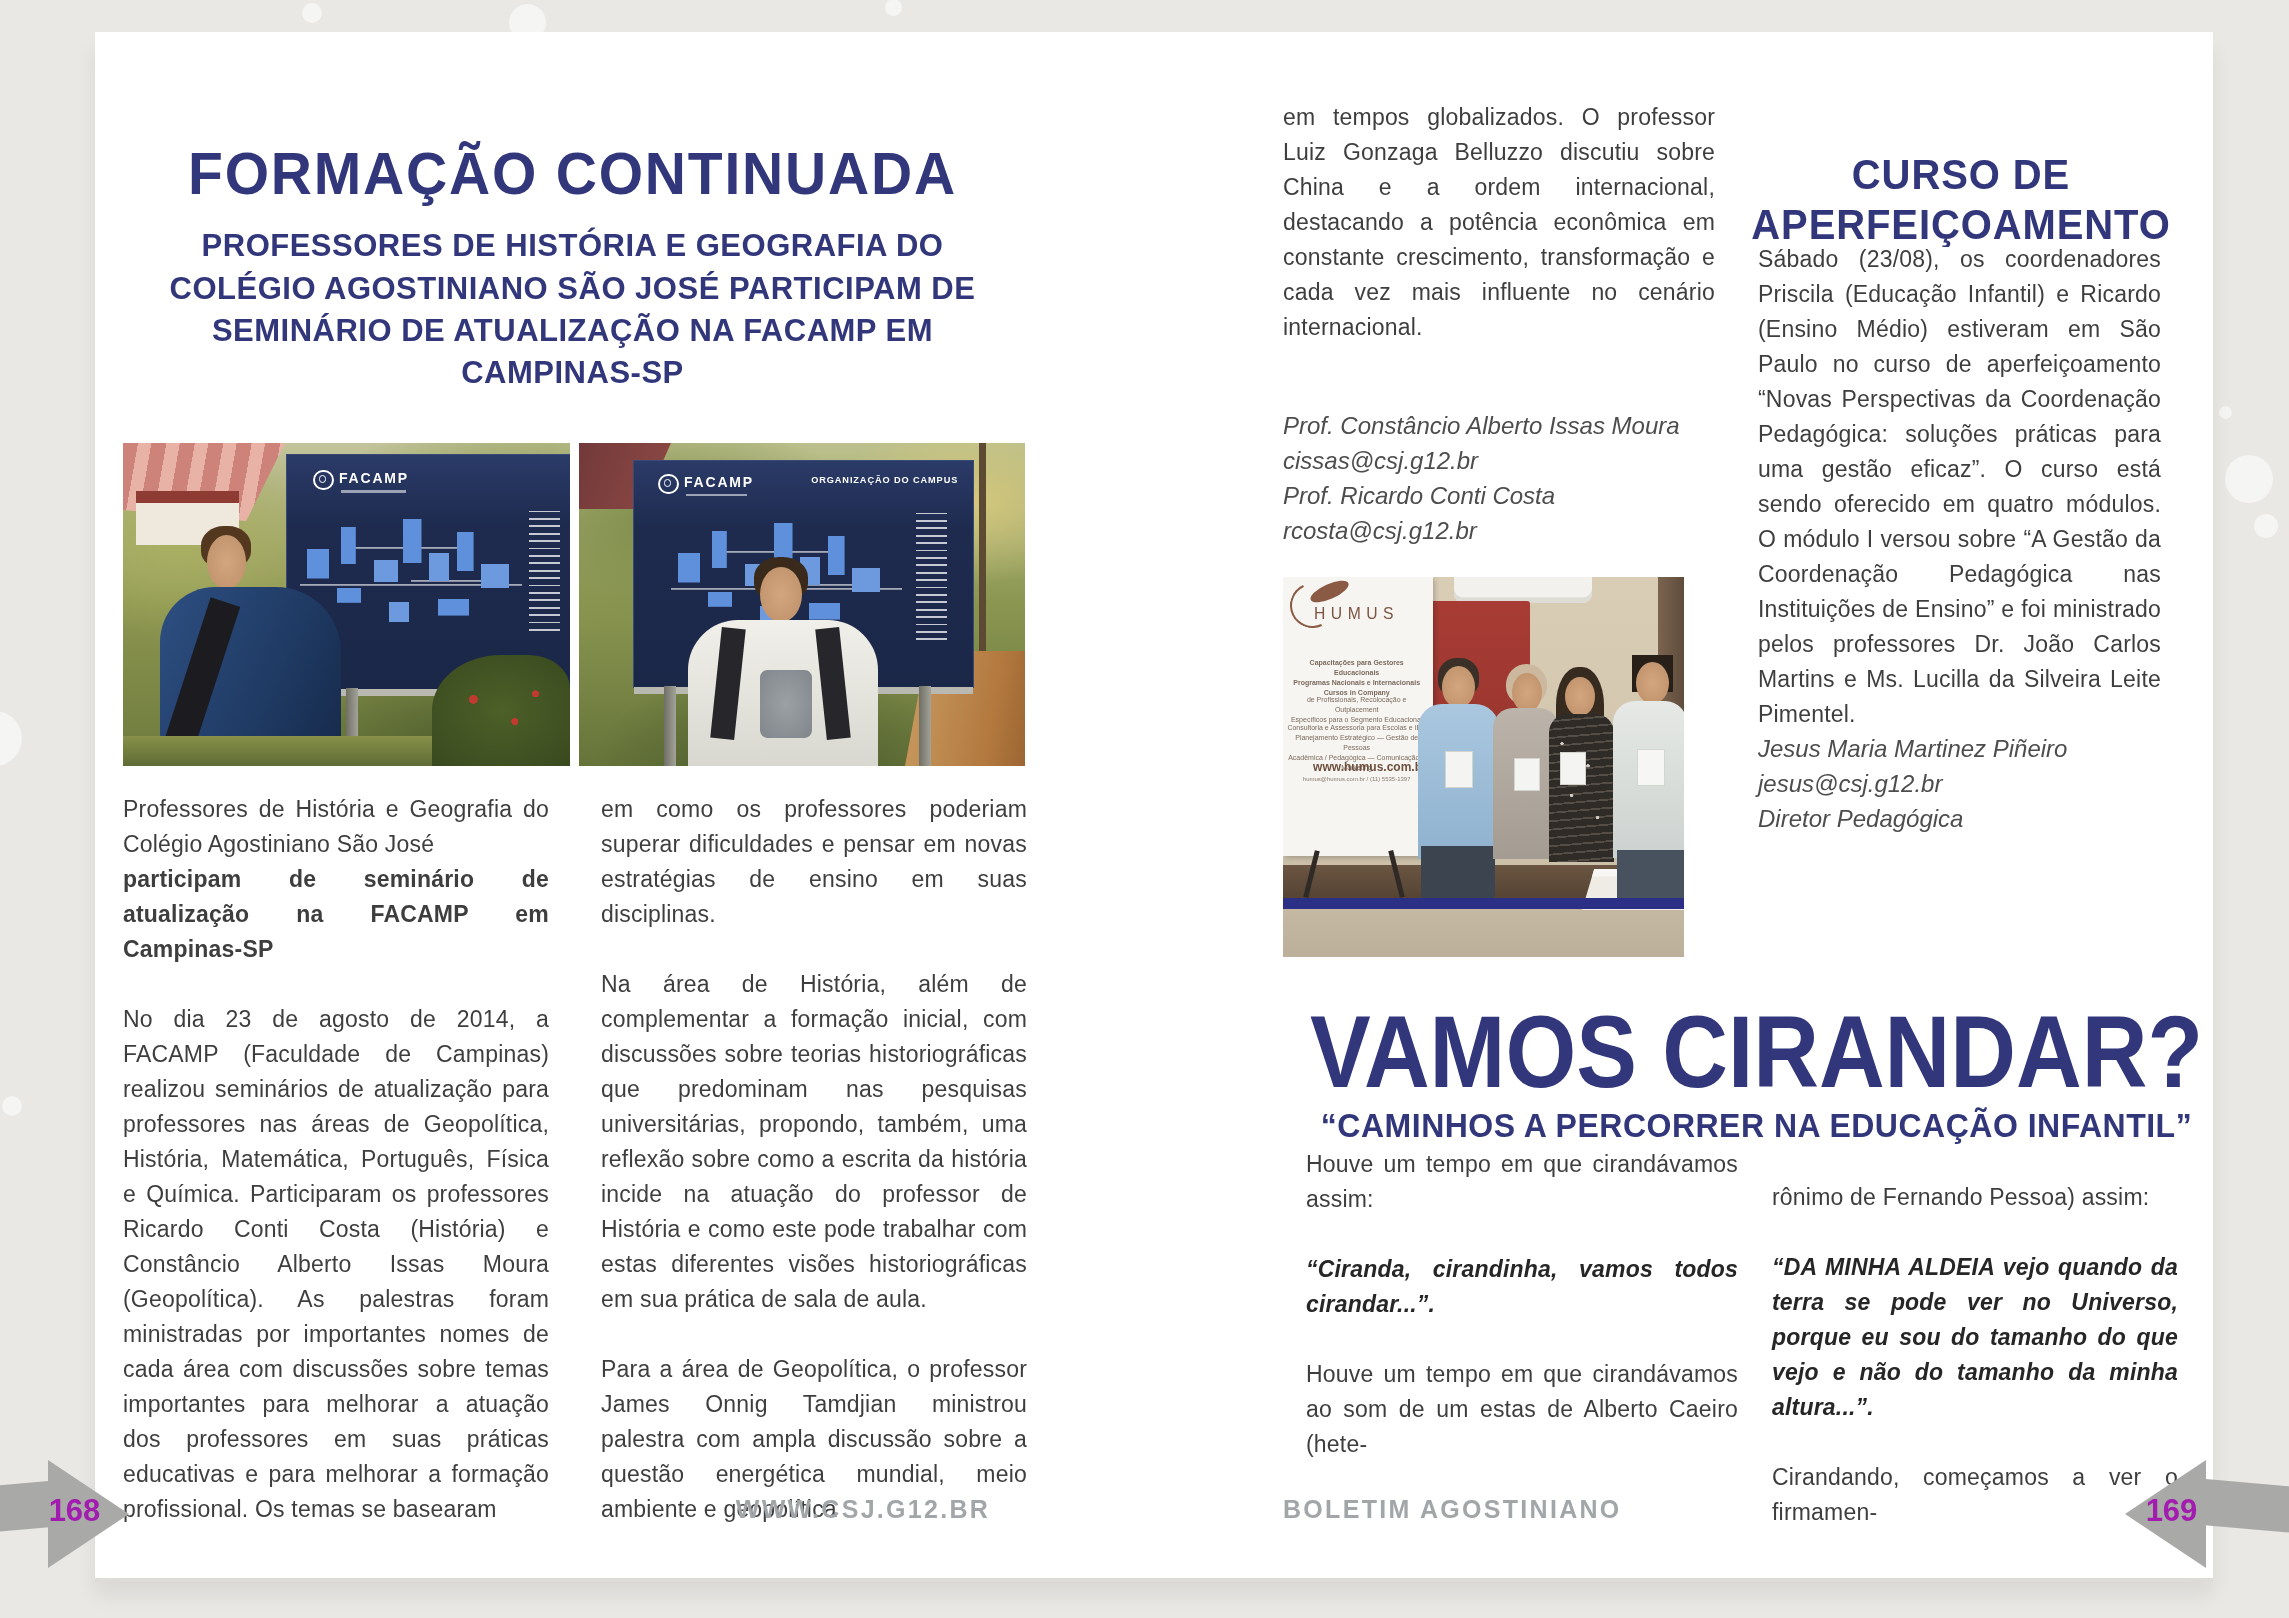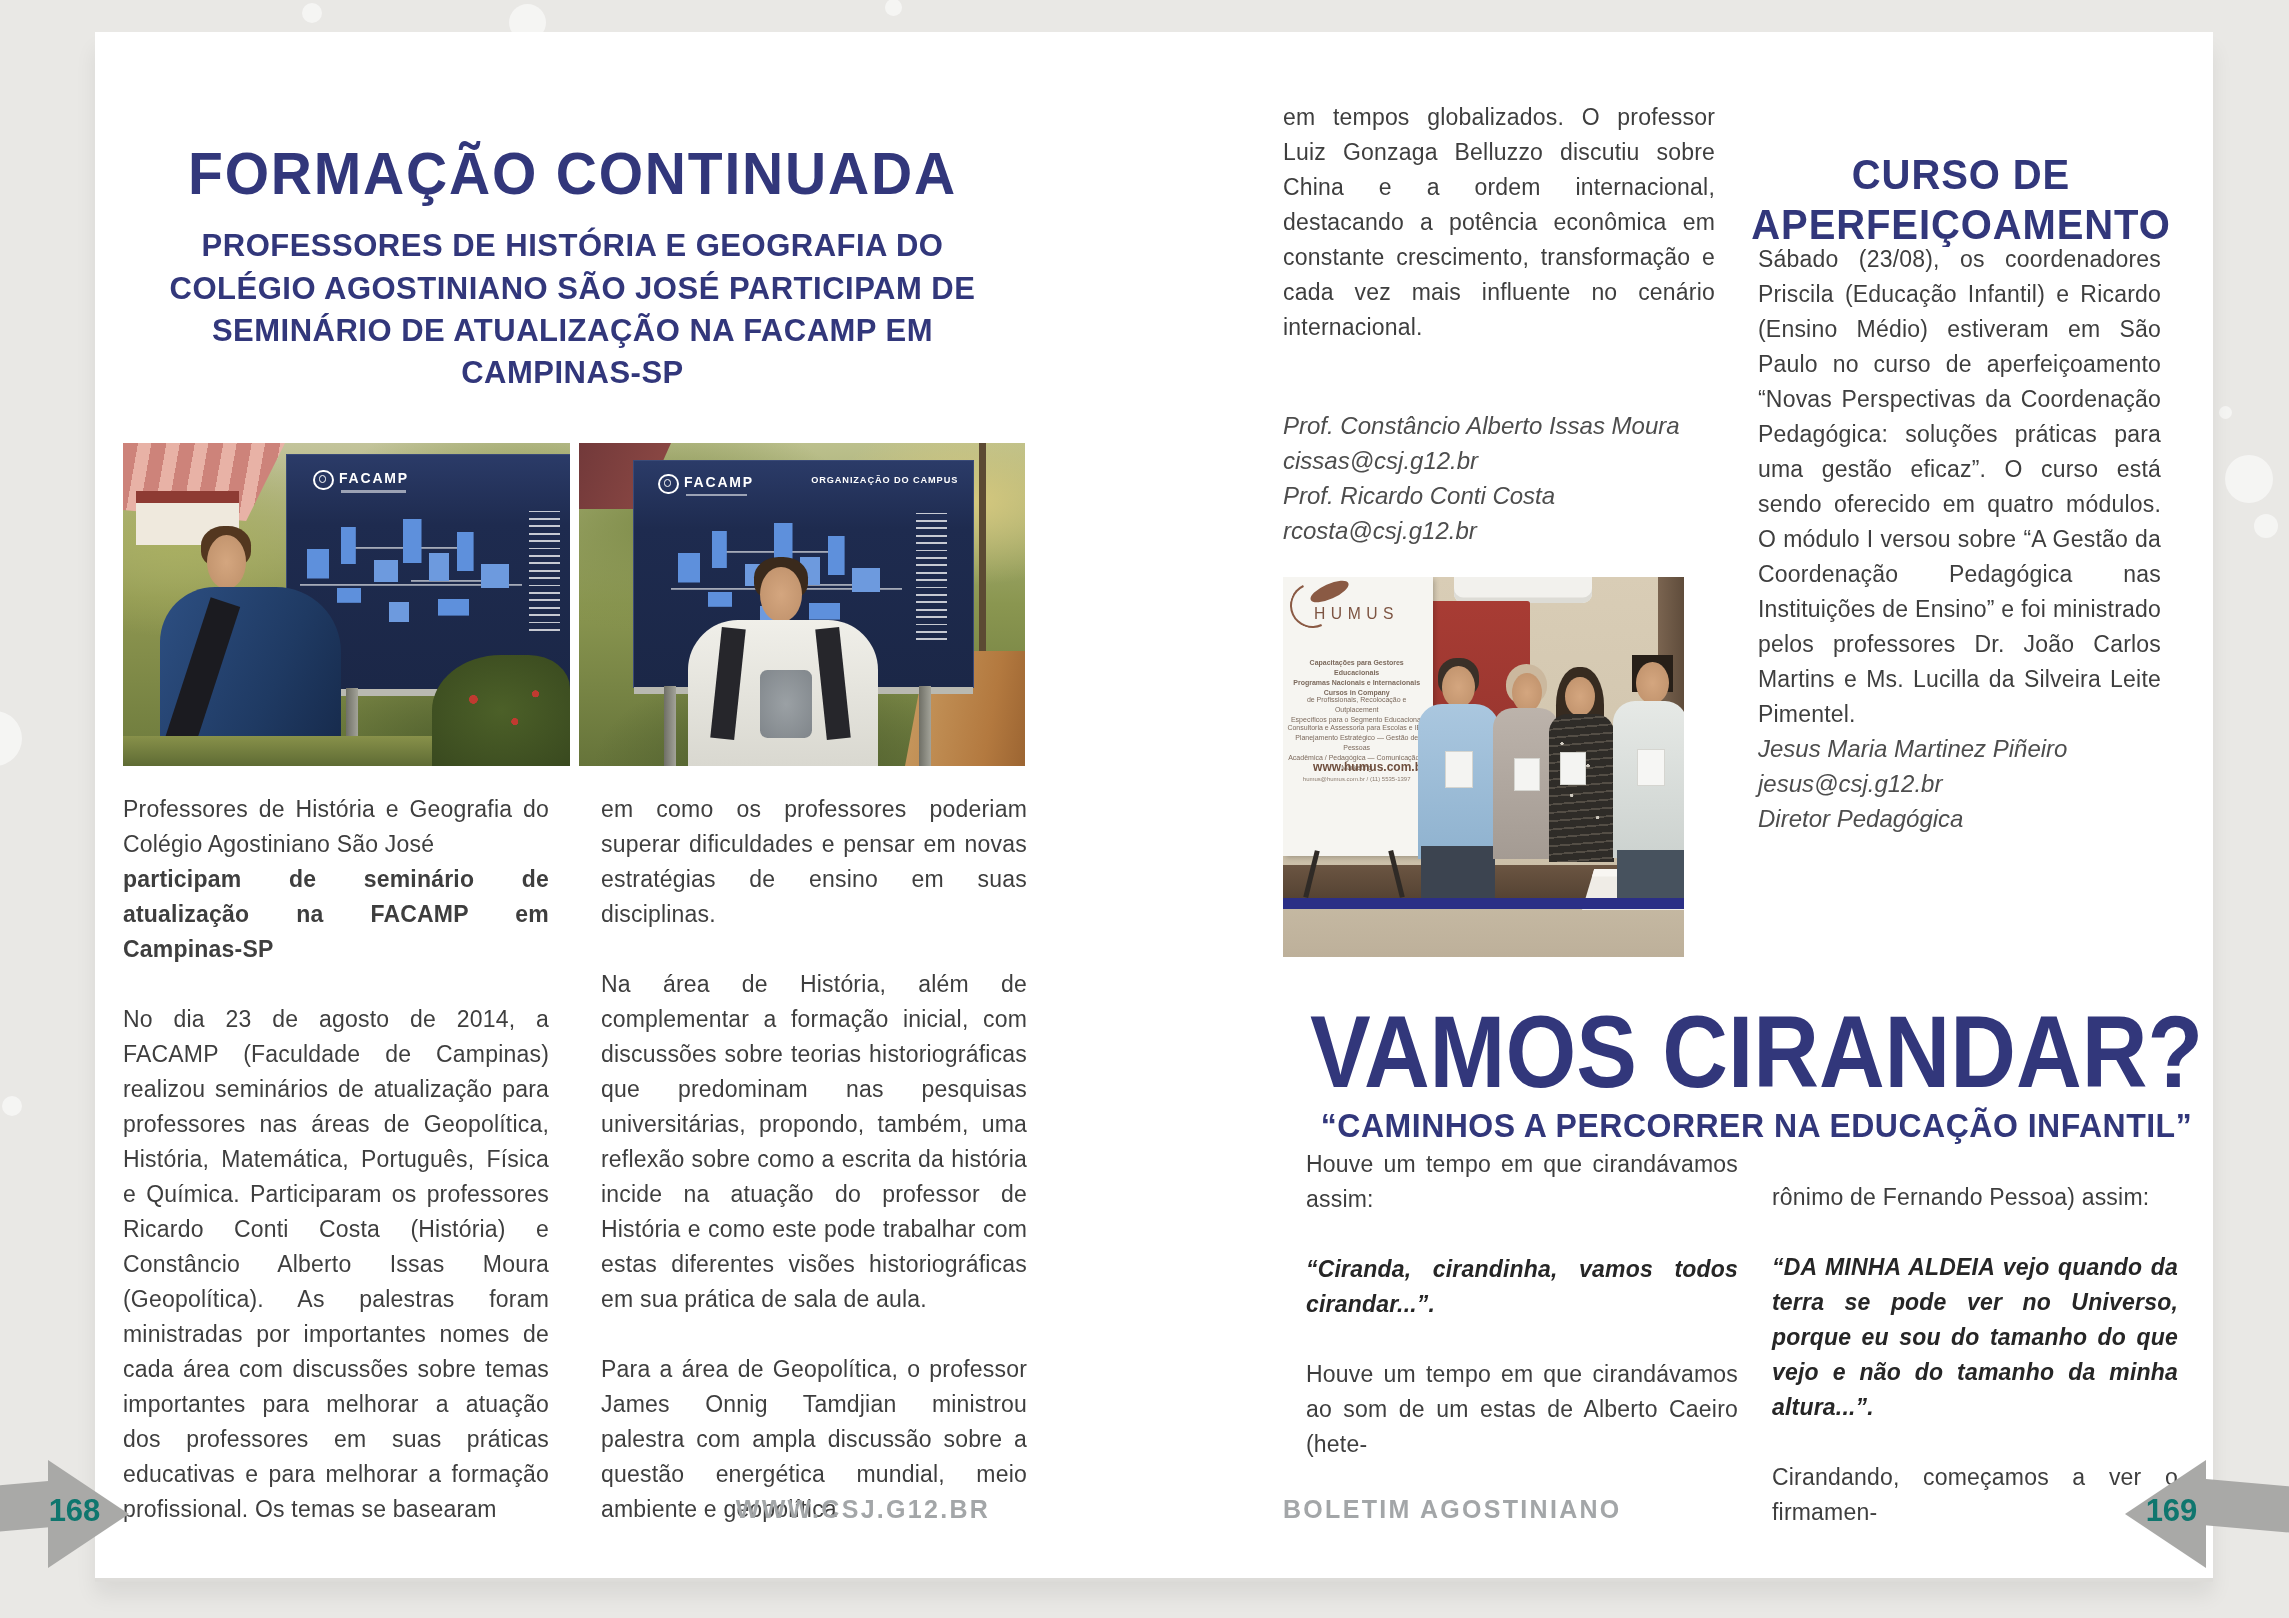--- a/index.html
+++ b/index.html
@@ -55,21 +55,21 @@
   #footer-pub{left:1283px;}
   
   .arrow-tail{position:absolute;height:46px;background:#a9a9a7;top:1479px;}
   #atail-l{left:-5.5px;width:78px;transform:rotate(-5deg);transform-origin:right center;}
   #atail-r{left:2204px;width:91px;transform:rotate(5deg);transform-origin:left center;}
   .arrow-head{position:absolute;width:0;height:0;top:1460px;
     border-top:54px solid transparent;border-bottom:54px solid transparent;}
   #ahead-l{left:48px;border-left:81px solid #a9a9a7;}
   #ahead-r{left:2125px;border-right:81px solid #a9a9a7;}
   .arrow-num{position:absolute;top:1493px;width:65px;text-align:center;
-    color:#0f766e;font-size:31px;font-weight:700;}
+    color:#a21caf;font-size:31px;font-weight:700;}
   #anum-l{left:42px;}
   #anum-r{left:2139px;}
   
   .photo{position:absolute;overflow:hidden;}
   .ph-el{position:absolute;}
   #photo1{left:123px;top:443px;width:447px;height:323px;
     background:
       radial-gradient(ellipse 240px 138px at 12% 30%, #a9af61 0%, rgba(0,0,0,0) 70%),
       radial-gradient(ellipse 277px 148px at 90% 20%, #8d9a52 0%, rgba(0,0,0,0) 70%),
       radial-gradient(ellipse 240px 129px at 75% 95%, #50602e 0%, rgba(0,0,0,0) 72%),

